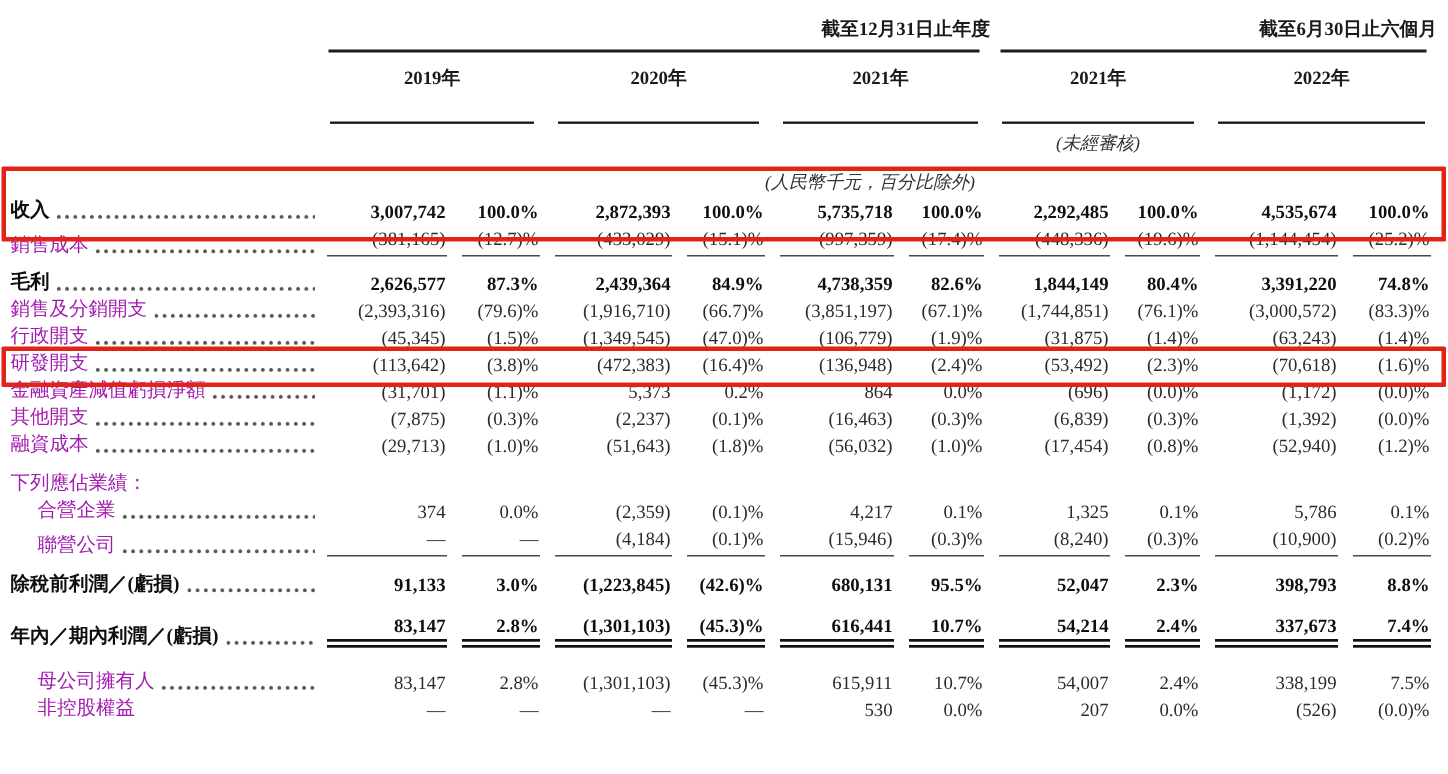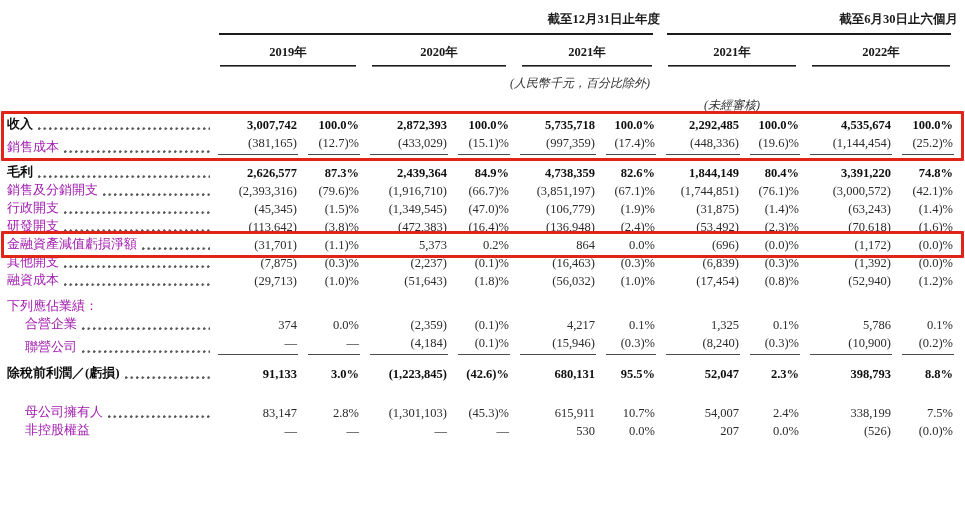--- a/index.html
+++ b/index.html
@@ -13,21 +13,21 @@
   
   thead td.grp {
     font-weight:bold; text-align:right; font-size:12.5px; color:#1a1a1a;
     padding:6px 0 7px 0;
     background-image:linear-gradient(#1c1c1c,#1c1c1c);
     background-repeat:no-repeat; background-size:calc(100% - 14px) 2px;
     background-position:center bottom;
   }
   thead td.yr {
     font-weight:bold; text-align:center; font-size:12.5px; color:#1a1a1a;
-    padding:8px 0 6px 0;
+    padding:8px 0 22px 0;
     background-image:linear-gradient(#1c1c1c,#1c1c1c);
     background-repeat:no-repeat; background-size:calc(100% - 16px) 1.6px;
     background-position:center bottom;
   }
   thead td.note { font-style:italic; font-size:12px; color:#333; height:20px; }
   thead td.units { text-align:right; padding:5px 10px 1px 0; }
   thead td.unaud { text-align:center; padding:3px 0 1px 0; height:18px; }
   
   td.label-cell { overflow:hidden; }
   .lblflex { display:flex; align-items:flex-end; }
@@ -84,28 +84,28 @@
       </tr>
       <tr>
         <td></td>
         <td colspan="2" class="yr">2019年</td>
         <td colspan="2" class="yr">2020年</td>
         <td colspan="2" class="yr">2021年</td>
         <td colspan="2" class="yr">2021年</td>
         <td colspan="2" class="yr">2022年</td>
       </tr>
       <tr>
+        <td colspan="7"></td>
+        <td colspan="2" class="note unaud">(未經審核)</td>
+        <td colspan="2"></td>
+      </tr>
+      <tr>
         <td></td>
         <td colspan="6" class="note units">(人民幣千元，百分比除外)</td>
         <td colspan="4"></td>
-      </tr>
-      <tr>
-        <td colspan="7"></td>
-        <td colspan="2" class="note unaud">(未經審核)</td>
-        <td colspan="2"></td>
       </tr>
     </thead>
     <tbody>
         <tr class="bold ">
           <td class="label-cell">
             <div class="lblflex">
               <span class="lbl">收入</span>
               <span class="dots"></span>
             </div>
           </td>
@@ -168,21 +168,21 @@
           </td>
           <td class="val">(2,393,316)</td>
           <td class="val">(79.6)%</td>
           <td class="val">(1,916,710)</td>
           <td class="val">(66.7)%</td>
           <td class="val">(3,851,197)</td>
           <td class="val">(67.1)%</td>
           <td class="val">(1,744,851)</td>
           <td class="val">(76.1)%</td>
           <td class="val">(3,000,572)</td>
-          <td class="val">(42.1)%</td>
+          <td class="val">(83.3)%</td>
         </tr>
         <tr class="">
           <td class="label-cell">
             <div class="lblflex">
               <span class="lbl">行政開支</span>
               <span class="dots"></span>
             </div>
           </td>
           <td class="val">(45,345)</td>
           <td class="val">(1.5)%</td>
@@ -340,20 +340,38 @@
           <td class="val">680,131</td>
           <td class="val">95.5%</td>
           <td class="val">52,047</td>
           <td class="val">2.3%</td>
           <td class="val">398,793</td>
           <td class="val">8.8%</td>
         </tr>
         <tr class="spacer">
           <td colspan="11" style="height: 9px;"></td>
         </tr>
+        <tr class="bold u2">
+          <td class="label-cell">
+            <div class="lblflex">
+              <span class="lbl">年內／期內利潤／(虧損)</span>
+              <span class="dots"></span>
+            </div>
+          </td>
+          <td class="val">83,147</td>
+          <td class="val">2.8%</td>
+          <td class="val">(1,301,103)</td>
+          <td class="val">(45.3)%</td>
+          <td class="val">616,441</td>
+          <td class="val">10.7%</td>
+          <td class="val">54,214</td>
+          <td class="val">2.4%</td>
+          <td class="val">337,673</td>
+          <td class="val">7.4%</td>
+        </tr>
         <tr class="spacer">
           <td colspan="11" style="height: 12px;"></td>
         </tr>
         <tr class="indent ">
           <td class="label-cell">
             <div class="lblflex">
               <span class="lbl">母公司擁有人</span>
               <span class="dots"></span>
             </div>
           </td>

